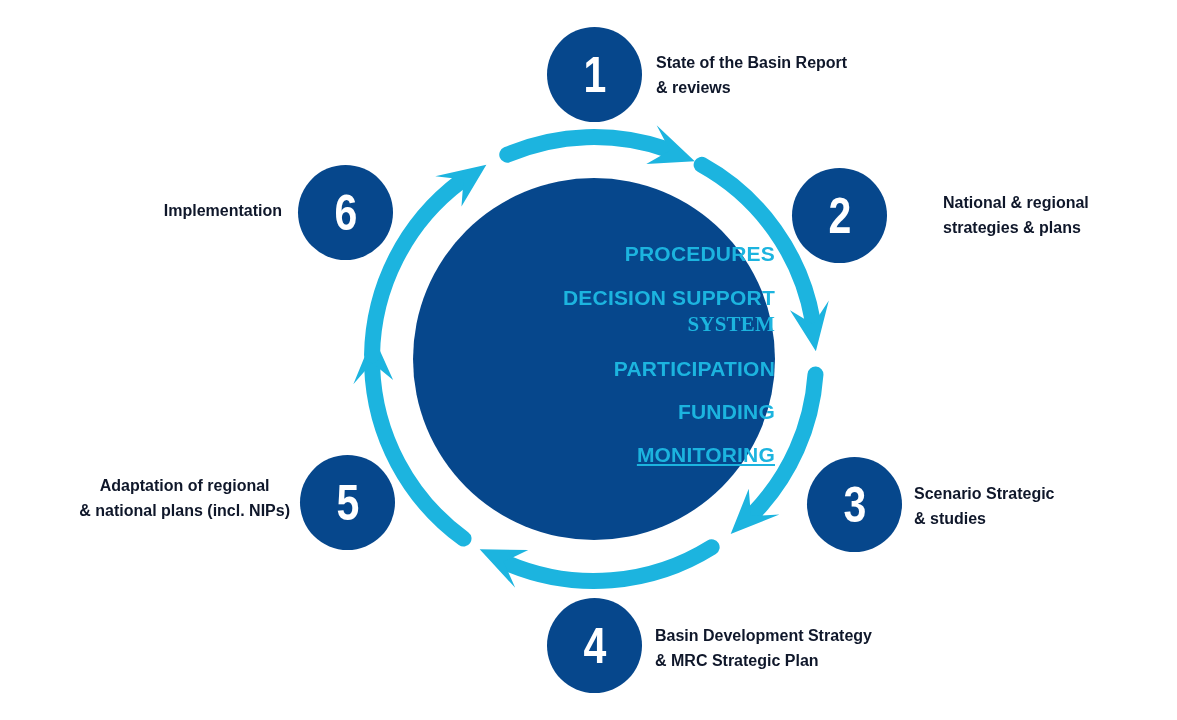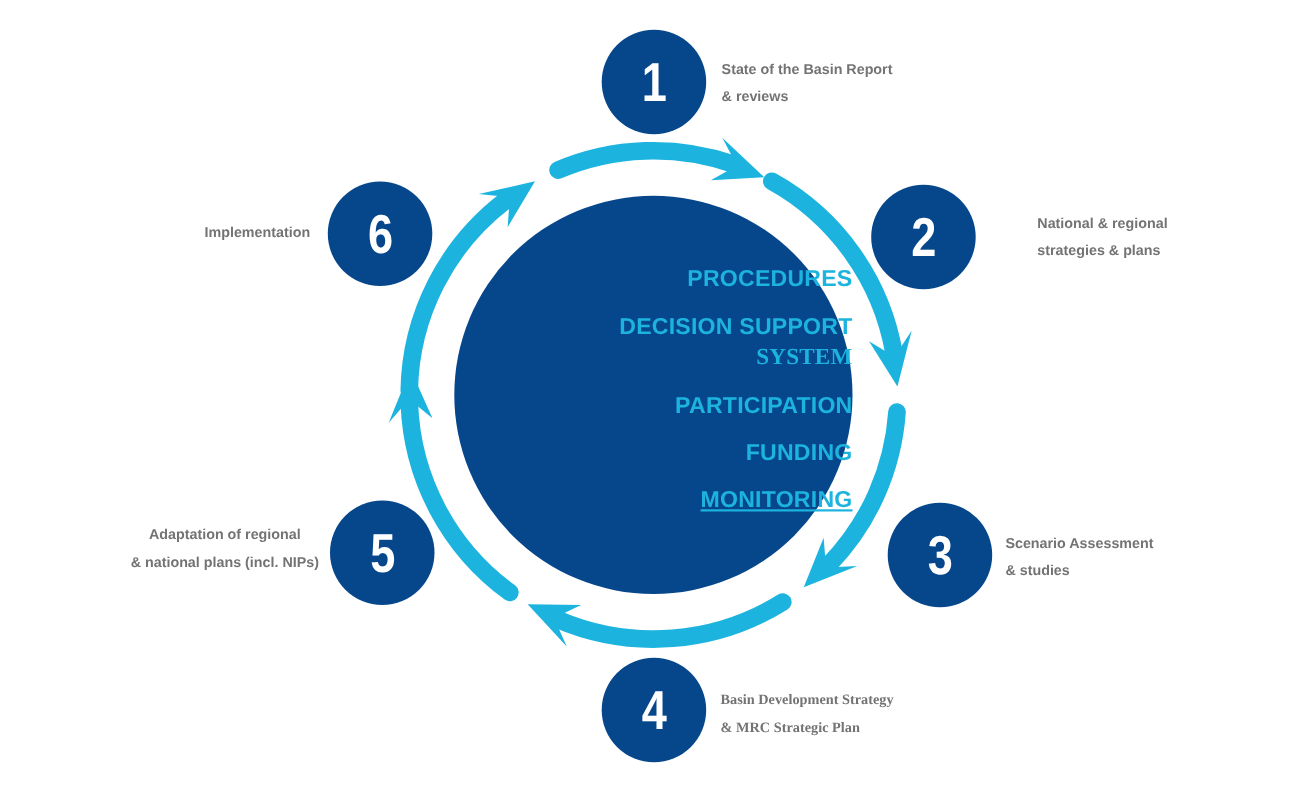--- a/index.html
+++ b/index.html
@@ -9,21 +9,21 @@
     .center-circle { position: absolute; left: 413px; top: 178px; width: 362px; height: 362px;
                      border-radius: 50%; background: #06478c; }
     .center-text { position: absolute; left: 413px; width: 362px; text-align: right;
                    color: #1cb4df; font-weight: bold; font-size: 21px; line-height: 27px;
                    letter-spacing: 0.2px; }
     .step-circle { position: absolute; width: 95px; height: 95px; border-radius: 50%;
                    background: #06478c; display: flex; align-items: center; justify-content: center; }
     .step-num { color: #ffffff; font-weight: bold; font-size: 50px;
                 font-family: "Liberation Sans Narrow", "Liberation Sans", sans-serif;
                 transform: scaleX(0.82); line-height: 1; }
-    .step-label { position: absolute; color: #737373; font-weight: bold; font-size: 13px;
+    .step-label { position: absolute; color: #0f172a; font-weight: bold; font-size: 16px;
                   line-height: 25px; white-space: nowrap; }
     .step-label.right-align { text-align: center; }
   </style>
 </head>
 <body>
 
 <div id="diagram">
 
   <svg id="arrows" width="1177" height="720" style="position:absolute;left:0;top:0;">
   <path d="M 507.2576894753812 154.64792253355827 A 222 222 0 0 1 666.2761302894887 149.09487621695163" fill="none" stroke="#1cb4df" stroke-width="16" stroke-linecap="round"></path>
@@ -62,28 +62,28 @@
   </div>
   <div class="step-label" style="left:903px;top:190px;margin-left:40px;">
     <div>National &amp; regional</div>
     <div>strategies &amp; plans</div>
   </div>
 
   <div class="step-circle" style="left:807px;top:457px;">
     <span class="step-num">3</span>
   </div>
   <div class="step-label" style="left:914px;top:481px;">
-    <div>Scenario Assessment</div>
+    <div>Scenario Strategic</div>
     <div>&amp; studies</div>
   </div>
 
   <div class="step-circle" style="left:547px;top:598px;">
     <span class="step-num">4</span>
   </div>
-  <div class="step-label" style="left:655px;top:623px;font-family:Liberation Serif, serif;">
+  <div class="step-label" style="left:655px;top:623px;">
     <div>Basin Development Strategy</div>
     <div>&amp; MRC Strategic Plan</div>
   </div>
 
   <div class="step-circle" style="left:300px;top:455px;">
     <span class="step-num">5</span>
   </div>
   <div class="step-label right-align" style="right:887px;top:473px;">
     <div>Adaptation of regional</div>
     <div>&amp; national plans (incl. NIPs)</div>

